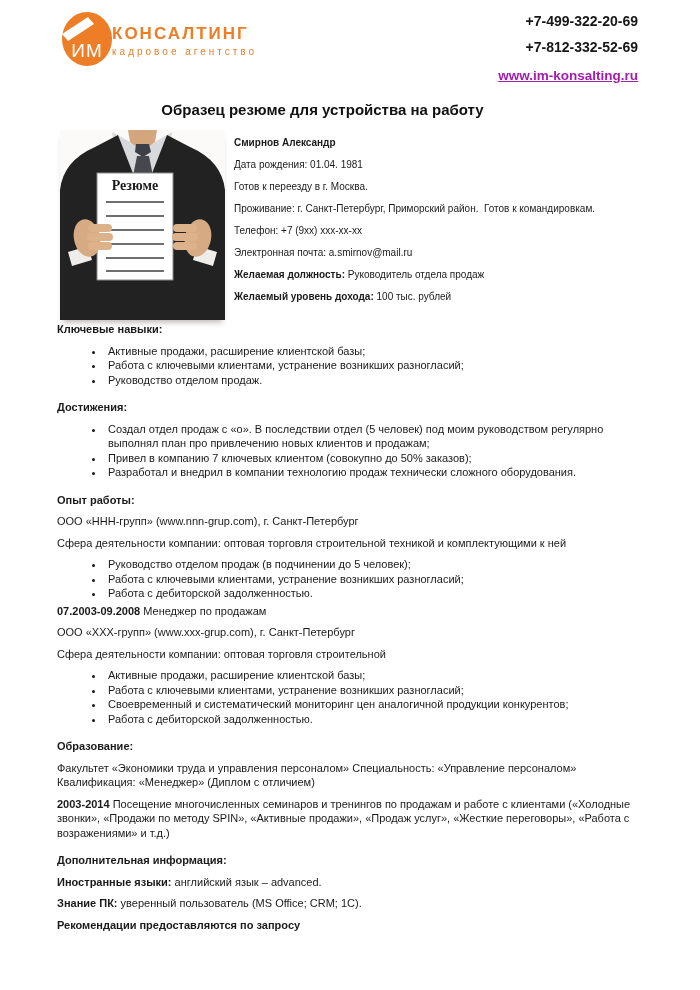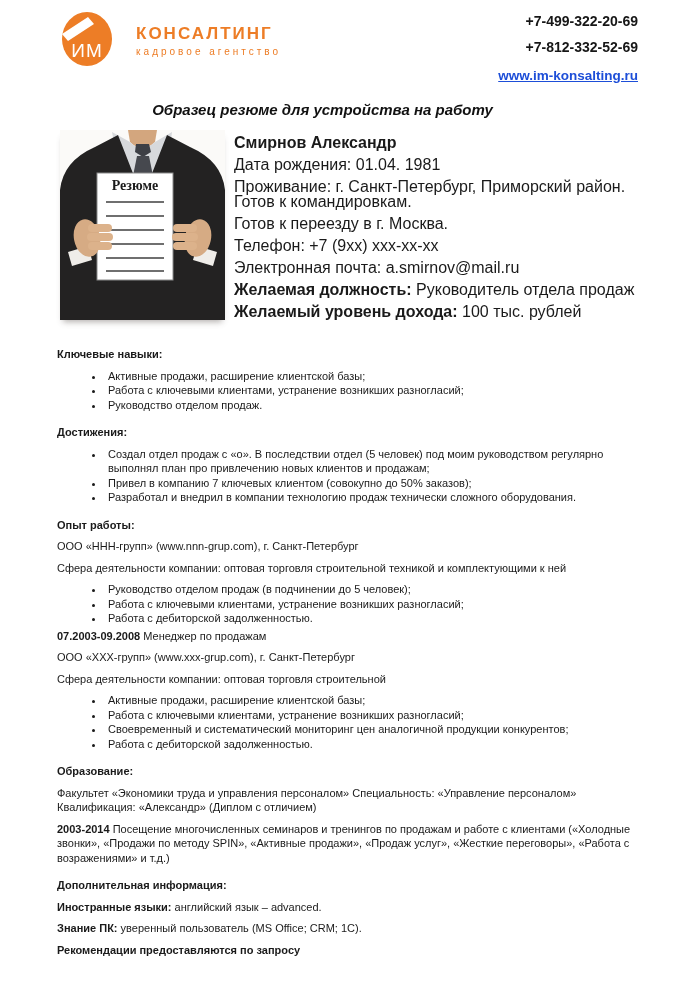--- a/index.html
+++ b/index.html
@@ -1,42 +1,42 @@
 <!DOCTYPE html>
 <html><head>
 <meta charset="utf-8">
 <style>
   html,body{margin:0;padding:0;background:#fff;}
   .page{position:relative;width:700px;height:990px;background:#ffffff;overflow:hidden;
         font-family:"Liberation Sans","DejaVu Sans",sans-serif;color:#1a1a1a;}
 
   
   .logo{position:absolute;left:62px;top:12px;display:flex;align-items:flex-start;}
-  .logo-text{margin-left:24px;padding-top:13px;}
+  .logo-text{margin-left:0;padding-top:13px;}
   .brand{color:#ed7d26;font-weight:bold;font-size:17px;letter-spacing:2px;line-height:18px;}
   .tagline{color:#ed7d26;font-size:10px;letter-spacing:3px;margin-top:3px;}
   .contacts{position:absolute;right:62px;top:14px;text-align:right;}
   .phone{font-weight:bold;font-size:14px;line-height:14px;margin-bottom:12px;color:#161616;}
-  .site{font-weight:bold;font-size:13.5px;line-height:14px;color:#1d4ed8;cursor:pointer;}
+  .site{font-weight:bold;font-size:13.5px;line-height:14px;color:#a21caf;cursor:pointer;}
 
   
   .title{position:absolute;top:101px;left:0;right:55px;text-align:center;
-         font-size:15px;font-weight:bold;color:#111;font-style:italic;}
+         font-size:15px;font-weight:bold;color:#111;}
 
   
   .profile{position:absolute;top:130px;left:60px;right:40px;display:flex;}
   .photo{width:165px;height:190px;flex:none;box-shadow:0 5px 6px -3px rgba(90,85,80,.45);}
-  .info{flex:1;margin-left:9px;padding-top:5px;font-size:16px;}
+  .info{flex:1;margin-left:9px;padding-top:5px;font-size:10px;}
   .info p{margin:0 0 7px 0;line-height:15px;}
   .b{font-weight:bold;}
 
   
   .bodytext{position:absolute;top:322px;left:57px;right:57px;font-size:11px;line-height:14.5px;}
   .bodytext h2{font-size:11px;font-weight:bold;margin:13px 0 7px 0;line-height:14.5px;}
-  .bodytext h2.first{margin-top:25px;}
+  .bodytext h2.first{margin-top:0;}
   .bodytext p{margin:0 0 7px 0;}
   .bodytext ul{margin:0 0 3px 0;padding-left:48px;list-style:disc;}
   .bodytext li{margin:0;line-height:14.5px;padding-left:3px;}
   .tab{display:inline-block;width:16px;}
 </style>
 </head>
 <body>
 
 <div class="page">
 
@@ -91,22 +91,22 @@
         <g fill="#dcb28b">
           <rect x="113" y="94" width="24" height="8" rx="4"></rect>
           <rect x="112" y="103" width="26" height="8" rx="4"></rect>
           <rect x="113" y="112" width="24" height="8" rx="4"></rect>
         </g>
       </svg>
     </div>
     <div class="info">
       <p class="b">Смирнов Александр</p>
       <p>Дата рождения: 01.04. 1981</p>
+      <p>Готов к переезду в г. Москва.</p>
       <p>Проживание: г. Санкт-Петербург, Приморский район.&nbsp; Готов к командировкам.</p>
-      <p>Готов к переезду в г. Москва.</p>
       <p>Телефон: +7 (9хх) ххх-хх-хх</p>
       <p>Электронная почта: a.smirnov@mail.ru</p>
       <p><b>Желаемая должность:</b> <span>Руководитель отдела продаж</span></p>
       <p><b>Желаемый уровень дохода:</b> <span>100 тыс. рублей</span></p>
     </div>
   </div>
 
   <div class="bodytext">
 
     <h2 class="first">Ключевые навыки:</h2>
@@ -137,21 +137,21 @@
     <p>ООО «ХХХ-групп» (www.xxx-grup.com), г. Санкт-Петербург</p>
     <p>Сфера деятельности компании: оптовая торговля строительной</p>
     <ul>
       <li>Активные продажи, расширение клиентской базы;</li>
       <li>Работа с ключевыми клиентами, устранение возникших разногласий;</li>
       <li>Своевременный и систематический мониторинг цен аналогичной продукции конкурентов;</li>
       <li>Работа с дебиторской задолженностью.</li>
     </ul>
 
     <h2>Образование:</h2>
-    <p>Факультет «Экономики труда и управления персоналом» Специальность: «Управление персоналом» Квалификация: «Александр» (Диплом с отличием)</p>
+    <p>Факультет «Экономики труда и управления персоналом» Специальность: «Управление персоналом» Квалификация: «Менеджер» (Диплом с отличием)</p>
     <p><b>2003-2014</b> <span>Посещение многочисленных семинаров и тренингов по продажам и работе с клиентами («Холодные звонки», «Продажи по методу SPIN», «Активные продажи», «Продаж услуг», «Жесткие переговоры», «Работа с возражениями» и т.д.)</span></p>
 
     <h2>Дополнительная информация:</h2>
     <p><b>Иностранные языки:</b> <span>английский язык – advanced.</span></p>
     <p><b>Знание ПК:</b> <span>уверенный пользователь (MS Office; CRM; 1С).</span></p>
     <p class="b">Рекомендации предоставляются по запросу</p>
 
   </div>
 </div>
 

